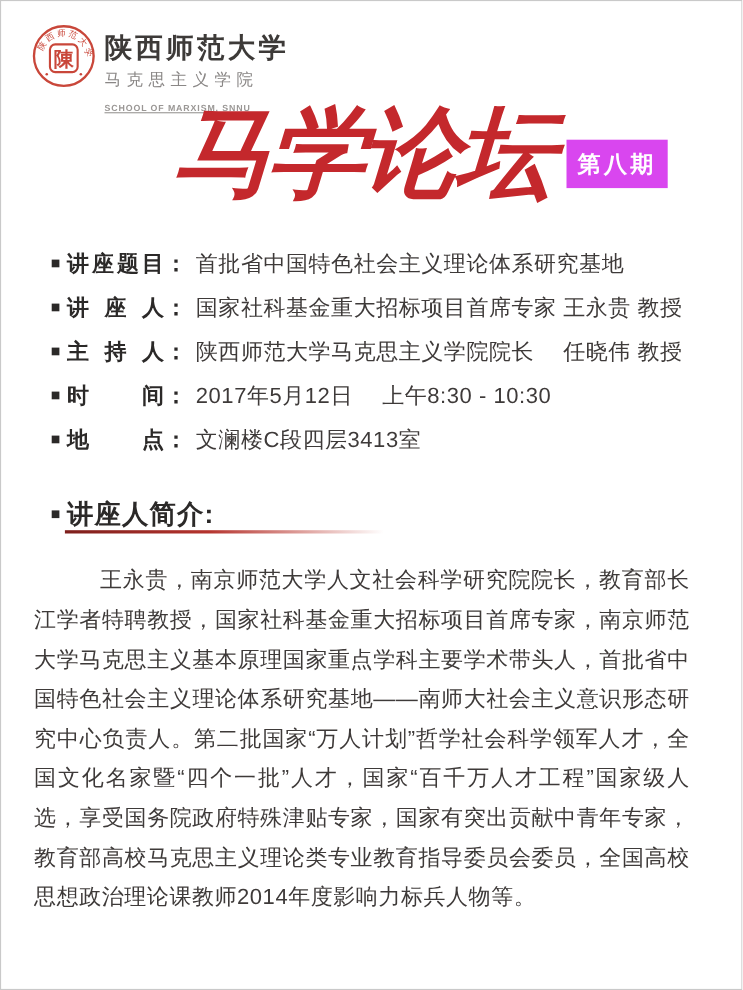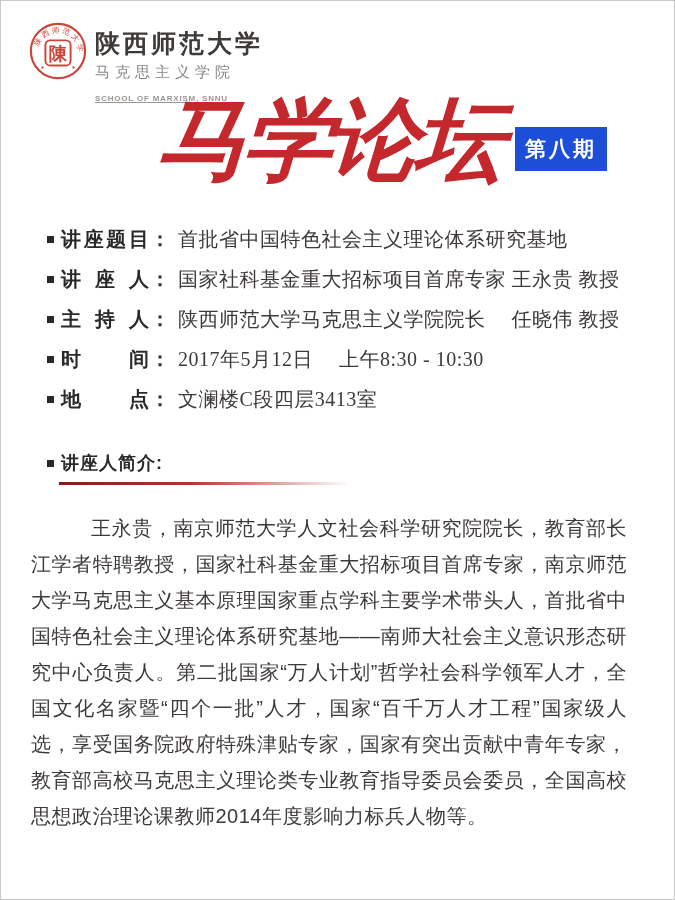--- a/index.html
+++ b/index.html
@@ -21,39 +21,39 @@
   .school-en { font-size:8px; font-weight:bold; color:#9a9795; letter-spacing:0.8px; margin-top:12px;text-decoration:underline; }
 
   
   .title-wrap { position:absolute; left:156px; top:82px; display:flex; align-items:flex-end; }
   .main-title {
     font-size:90px; line-height:112px; color:#c4282c; font-weight:bold; font-style:italic;
     letter-spacing:-4px; font-family:"DejaVu Serif","Liberation Serif",serif;
     transform:skewX(-3deg); white-space:nowrap;
   }
   .issue-badge {
-    background:#1d4ed8; color:#ffffff; font-size:21px; font-weight:bold;
+    background:#d946ef; color:#ffffff; font-size:21px; font-weight:bold;
     letter-spacing:3px; padding:8px 10px; margin-left:14px; margin-bottom:24px; white-space:nowrap;
   }
 
   
   .info { position:absolute; left:46px; top:224px; width:592px; }
-  .info-row { display:flex; align-items:center; height:28px; margin-bottom:12px; font-size:20px;font-family:Liberation Serif, serif; }
+  .info-row { display:flex; align-items:center; height:28px; margin-bottom:12px; font-size:20px; }
   .bullet { width:7px; height:7px; background:#2b2928; margin-right:7px; flex:none; }
   .info-label {
     display:inline-block; width:88px; font-weight:bold; color:#2b2928;
     text-align:justify; text-align-last:justify; flex:none;
   }
   .colon { font-weight:bold; color:#2b2928; margin:0 8px 0 1px; flex:none; }
   .info-value { color:#3e3a39; letter-spacing:0.5px; white-space:pre; }
 
   
   .bio-head {
     position:absolute; left:46px; top:450px; display:flex; align-items:center;
-    font-size:18px; font-weight:bold; color:#2b2928; letter-spacing:1px;
+    font-size:24px; font-weight:bold; color:#2b2928; letter-spacing:1px;
   }
   .bio-underline {
     position:absolute; left:58px; top:481px; width:290px; height:3px;
     background:linear-gradient(to right,#7e1f1c,#b5342e 45%,#dfa29e 75%,rgba(255,255,255,0));
   }
   .bio-text {
     position:absolute; left:30px; top:489px; width:596px;
     font-size:20px; line-height:36px; color:#3e3a39;
     text-align:justify; text-indent:3em; letter-spacing:0.5px;
   }

